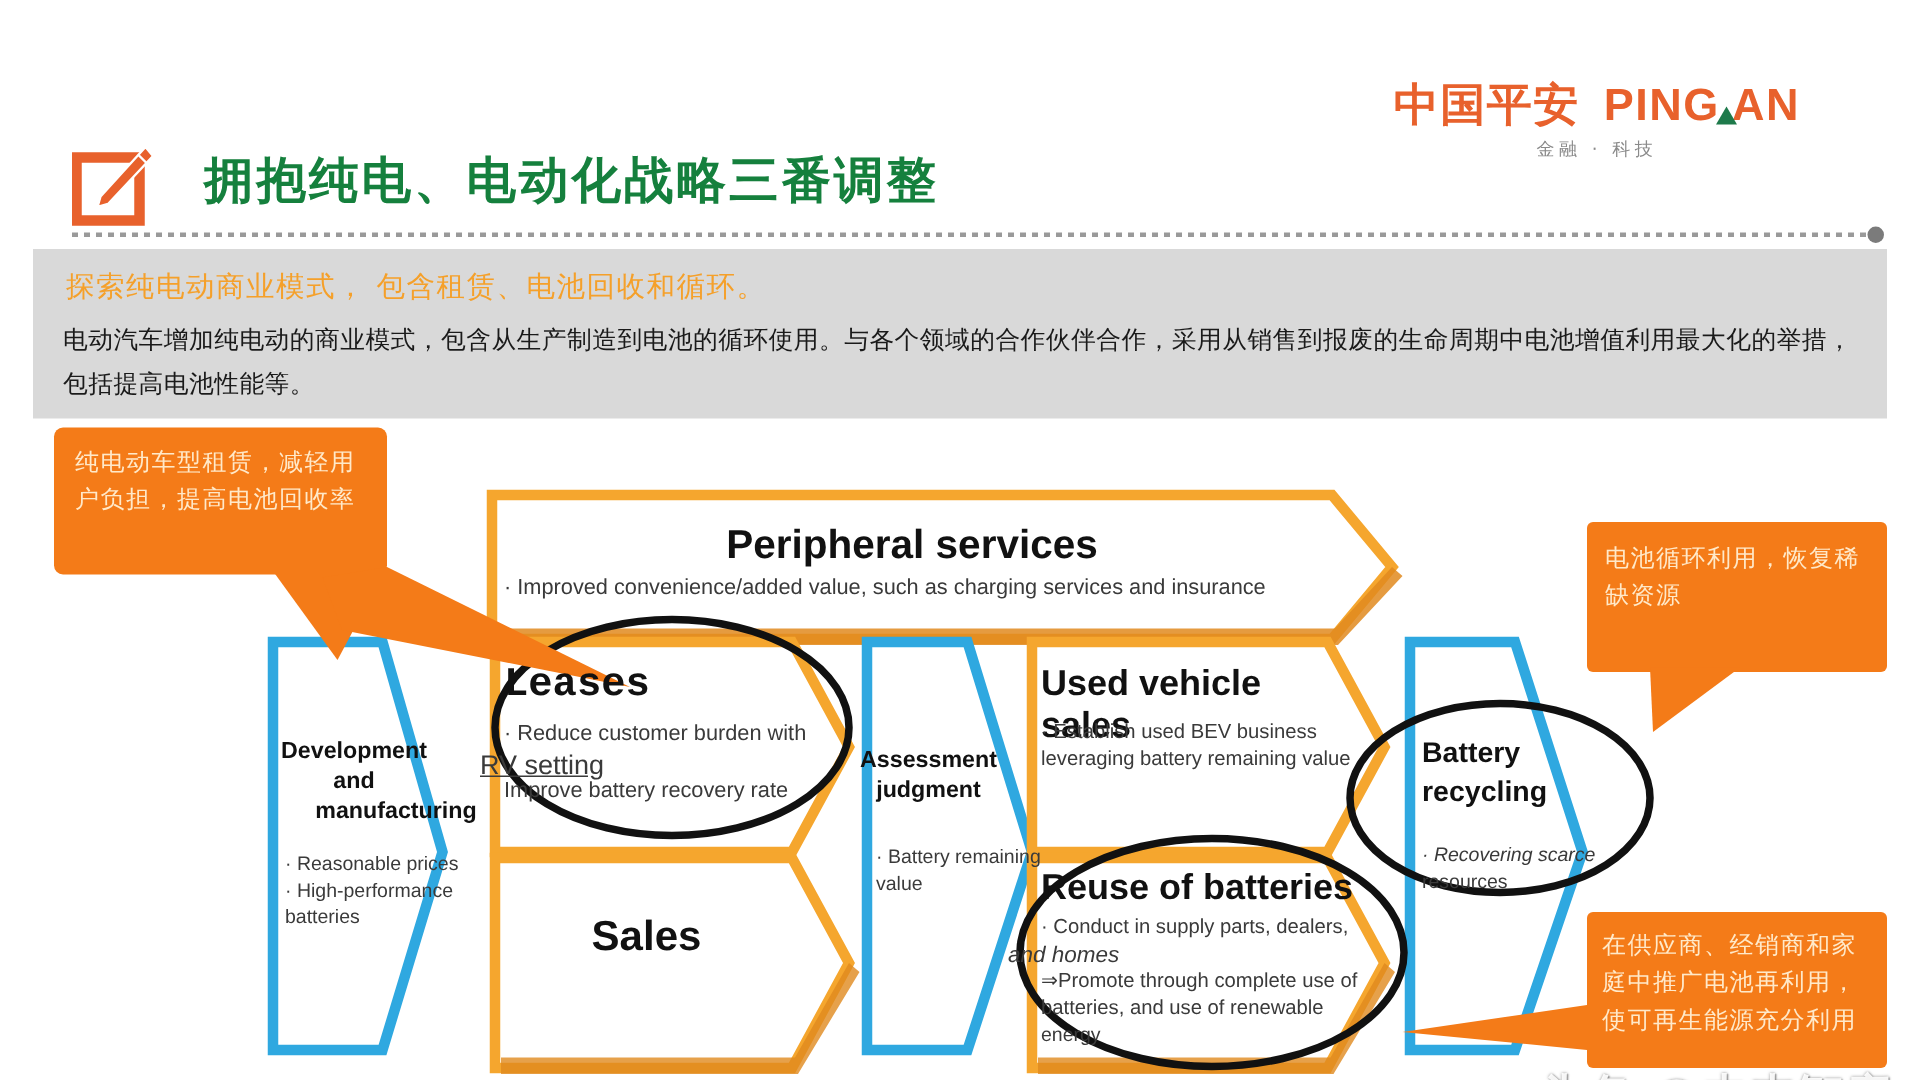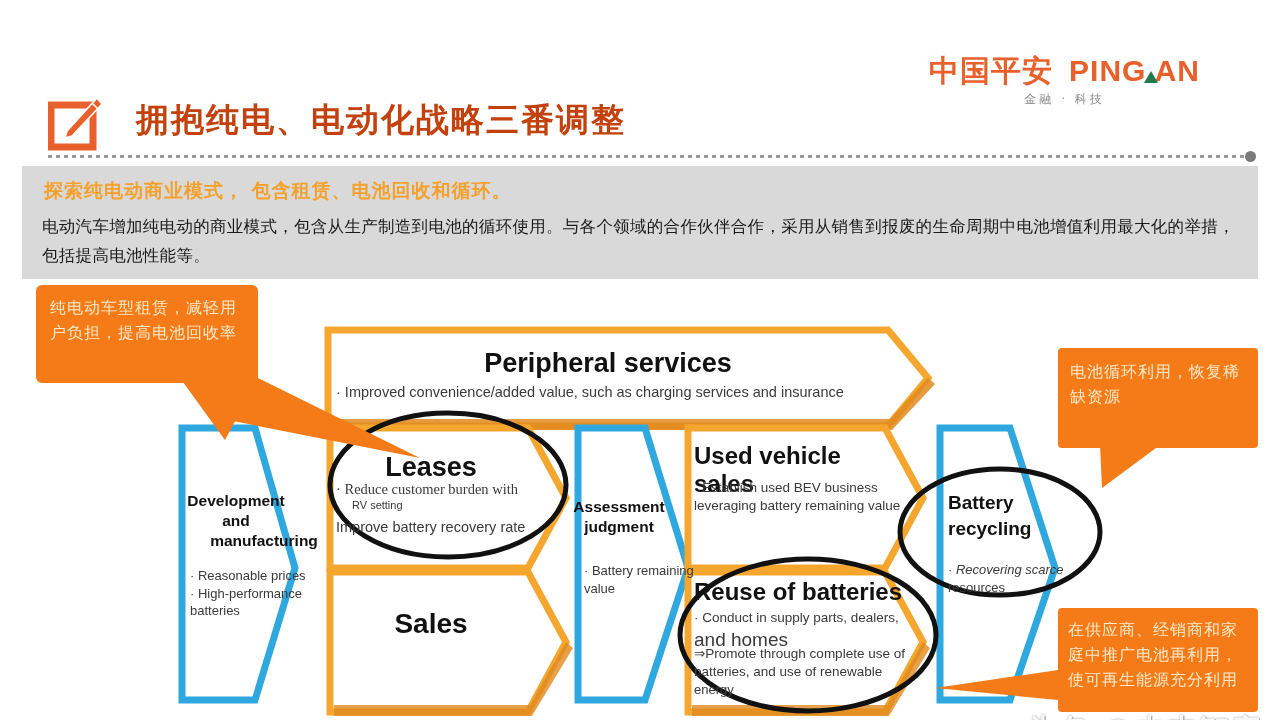--- a/index.html
+++ b/index.html
@@ -43,42 +43,42 @@
   }
 
   .title-icon {
     position: absolute; left: 48px; top: 48px;
     width: 56px; height: 56px;
   }
   .title-text {
     position: absolute; left: 136px; top: 50px;
     font-family: Liberation Serif, serif;
     font-size: 33px; font-weight: bold;
-    color: #c2410c; letter-spacing: 2px;
+    color: #15803d; letter-spacing: 2px;
     white-space: nowrap;
   }
   .divider {
     position: absolute; left: 48px; top: 107px; width: 1200px; height: 3px;
     background-image: repeating-linear-gradient(to right, #9a9a9a 0 4px, transparent 4px 8px);
   }
   .divider-dot {
     position: absolute; left: 1245px; top: 103px;
     width: 11px; height: 11px; border-radius: 50%; background: #7b7b7b;
   }
 
   
   .summary {
     position: absolute; left: 22px; top: 118px;
     width: 1236px; height: 113px;
     background: #d9d9d9;
   }
   .summary-head {
     position: absolute; left: 22px; top: 12px;
     font-family: "DejaVu Serif", serif;
-    font-size: 19px; font-weight: bold; color: #f5a02a;
+    font-size: 19px; font-weight: normal; color: #f5a02a;
     letter-spacing: 1px; white-space: nowrap;
   }
   .summary-body {
     position: absolute; left: 20px; top: 47px; width: 1202px;
     font-family: "DejaVu Serif", serif;
     font-size: 16.5px; color: #1a1a1a; line-height: 1.75;
     letter-spacing: 0.3px;
   }
 
   
@@ -205,39 +205,39 @@
     <div class="dtext dtitle" style="left:328px; top:68px; width:560px; text-align:center; font-size:27px;">Peripheral services</div>
     <div class="dtext dbody" style="left:336px; top:103px; width:560px; font-size:14.5px;">· Improved convenience/added value, such as charging services and insurance</div>
 
     <div class="dtext dtitle" style="left:184px; top:212px; width:104px; text-align:center; font-size:15.5px;">Development</div>
     <div class="dtext dtitle" style="left:184px; top:232px; width:104px; text-align:center; font-size:15.5px;">and</div>
     <div class="dtext dtitle" style="left:180px; top:252px; width:112px; text-align:center; font-size:15.5px;padding-left:28px;">manufacturing</div>
     <div class="dtext dbody" style="left:190px; top:288px; font-size:13px;">· Reasonable prices</div>
     <div class="dtext dbody" style="left:190px; top:306px; font-size:13px;">· High-performance</div>
     <div class="dtext dbody" style="left:190px; top:323px; font-size:13px;">batteries</div>
 
-    <div class="dtext dtitle" style="left:336px; top:172px; width:190px; text-align:center; font-size:27px;">Leases</div>
-    <div class="dtext dbody" style="left:336px; top:200px; font-size:14.5px;font-family:Liberation Serif, serif;">· Reduce customer burden with</div>
-    <div class="dtext dbody" style="left:352px; top:219px; font-size:11px;">RV setting</div>
+    <div class="dtext dtitle" style="left:336px; top:162px; width:190px; text-align:left; font-size:27px;font-family:Liberation Mono, monospace;">Leases</div>
+    <div class="dtext dbody" style="left:336px; top:200px; font-size:14.5px;">· Reduce customer burden with</div>
+    <div class="dtext dbody" style="left:320px; top:219px; font-size:18px;text-decoration:underline;">RV setting</div>
     <div class="dtext dbody" style="left:336px; top:238px; font-size:14.5px;">Improve battery recovery rate</div>
 
     <div class="dtext dtitle" style="left:336px; top:328px; width:190px; text-align:center; font-size:28px;">Sales</div>
 
     <div class="dtext dtitle" style="left:572px; top:218px; width:94px; text-align:center; font-size:15.5px;">Assessment</div>
     <div class="dtext dtitle" style="left:572px; top:238px; width:94px; text-align:center; font-size:15.5px;">judgment</div>
     <div class="dtext dbody" style="left:584px; top:283px; font-size:13px;">· Battery remaining</div>
     <div class="dtext dbody" style="left:584px; top:301px; font-size:13px;">value</div>
 
     <div class="dtext dtitle" style="left:694px; top:162px; width:196px; font-size:24px;">Used vehicle sales</div>
     <div class="dtext dbody" style="left:694px; top:200px; font-size:13.5px;">· Establish used BEV business</div>
     <div class="dtext dbody" style="left:694px; top:218px; font-size:13.5px;">leveraging battery remaining value</div>
 
     <div class="dtext dtitle" style="left:694px; top:298px; width:210px; font-size:24px;">Reuse of batteries</div>
     <div class="dtext dbody" style="left:694px; top:330px; font-size:13.5px;">· Conduct in supply parts, dealers,</div>
-    <div class="dtext dbody" style="left:694px; top:348px; font-size:19px;">and homes</div>
+    <div class="dtext dbody" style="left:672px; top:348px; font-size:15px;font-style:italic;">and homes</div>
     <div class="dtext dbody" style="left:694px; top:366px; font-size:13.5px;">⇒Promote through  complete use of</div>
     <div class="dtext dbody" style="left:694px; top:384px; font-size:13.5px;">batteries, and use of renewable</div>
     <div class="dtext dbody" style="left:694px; top:402px; font-size:13px;">energy</div>
 
     <div class="dtext dtitle" style="left:948px; top:212px; width:104px; font-size:19px;">Battery</div>
     <div class="dtext dtitle" style="left:948px; top:238px; width:116px; font-size:19px;">recycling</div>
     <div class="dtext dbody" style="left:948px; top:282px; font-size:13px;font-style:italic;">· Recovering scarce</div>
     <div class="dtext dbody" style="left:948px; top:300px; font-size:13px;">resources</div>
 
     <div class="callout-text" style="left:50px; top:16px; width:196px;">纯电动车型租赁，减轻用户负担，提高电池回收率</div>

